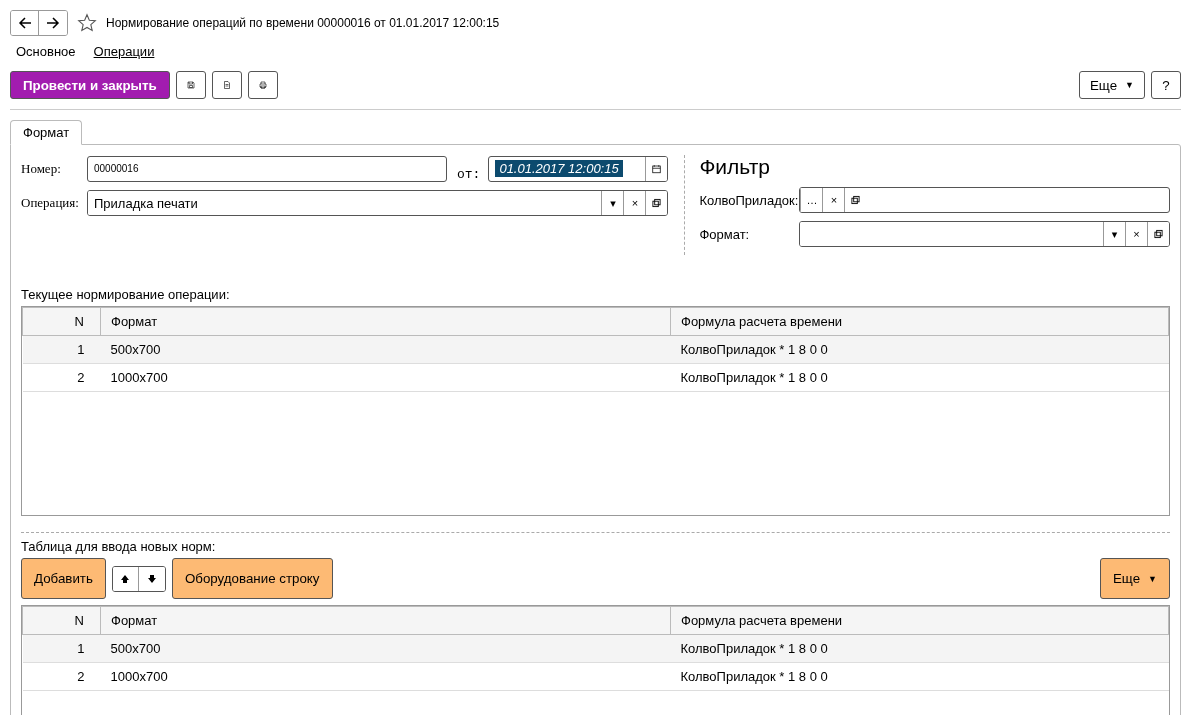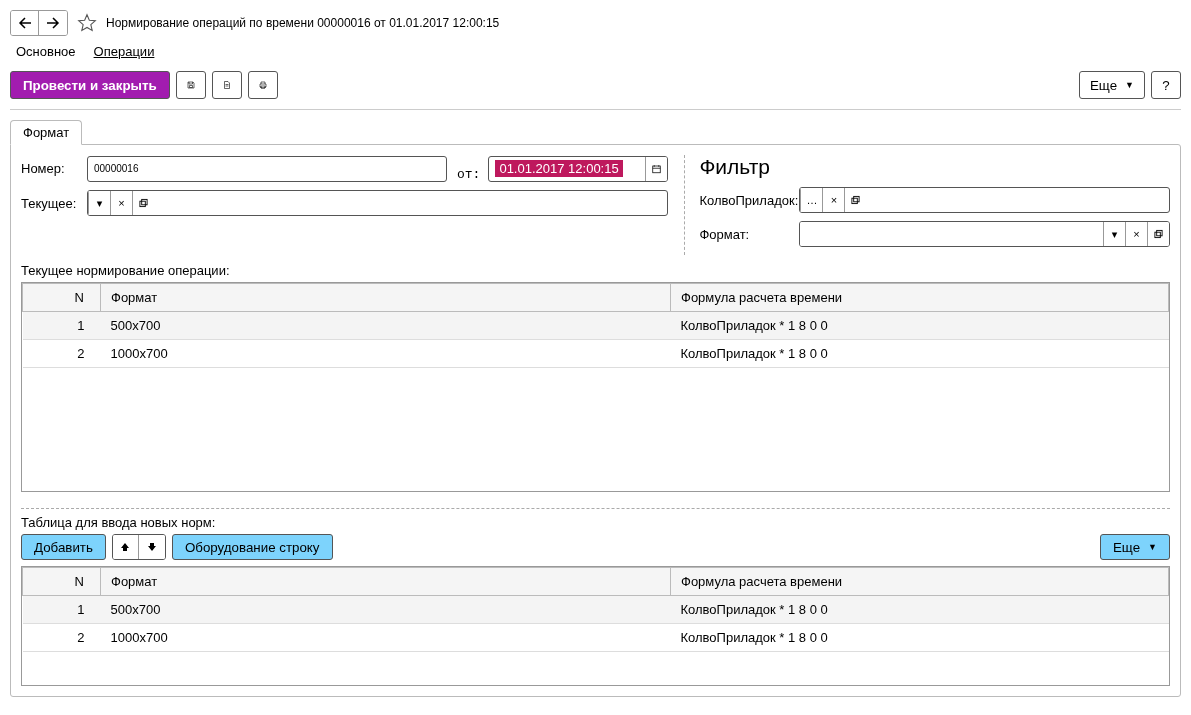--- a/index.html
+++ b/index.html
@@ -23,45 +23,45 @@
   .spacer { flex: 1; }
   .more-btn { display: inline-flex; align-items: center; gap: 8px; }
   .dropdown-arrow { font-size: 9px; }
   .tab-container { border: 1px solid #bbb; border-radius: 0 3px 3px 3px; position: relative; padding: 10px; }
   .doc-tabs { display: flex; margin-bottom: -1px; }
   .doc-tab { border: 1px solid #bbb; border-bottom: 1px solid #fff; padding: 4px 12px; background: #fff; border-radius: 4px 4px 0 0; position: relative; z-index: 2; cursor: pointer; }
   .form-grid { display: flex; gap: 16px; }
   .form-col-left { flex: 0 0 640px; }
   .form-col-right { flex: 1; border-left: 1px dashed #aaa; padding-left: 14px; }
   .form-row { display: flex; align-items: center; margin-bottom: 8px; }
-  .form-label { width: 66px; }
+  .form-label { width: 66px; font-family: Liberation Serif, serif; }
   .form-label-wide { width: 100px; }
   .input-group { display: flex; flex: 1; border: 1px solid #555; border-radius: 3px; overflow: hidden; height: 26px; }
   .input-field { flex: 1; border: none; padding: 2px 6px; outline: none; font-size: 13px; font-family: inherit; }
   .input-btn { width: 22px; border: none; border-left: 1px solid #999; background: #fff; display: flex; align-items: center; justify-content: center; cursor: pointer; font-size: 11px; }
-  .date-highlight { background: #be185d; color: #fff; padding: 1px 4px; }
+  .date-highlight { background: #0c4a6e; color: #fff; padding: 1px 4px; font-style: italic; }
   .input-simple { border: 1px solid #555; border-radius: 3px; padding: 2px 6px; height: 26px; flex: 1; outline: none; font-size: 10px; font-family: inherit; }
   .date-label { margin: 12px 8px 0 10px; font-family: Liberation Mono, monospace; }
   .filter-title { font-size: 21px; margin-bottom: 8px; }
-  .section-label { margin: 8px 0 4px 0; }
+  .section-label { margin: 32px 0 4px 0; }
   .table { width: 100%; border: 1px solid #999; border-collapse: collapse; }
   .table th { background: #f5f5f5; border: 1px solid #bbb; padding: 6px 10px; text-align: left; font-weight: normal; }
   .table td { border-bottom: 1px solid #ddd; padding: 6px 10px; }
   .table .col-n { width: 78px; text-align: right; padding-right: 16px; }
   .table .col-format { width: 570px; }
   .table tbody tr:first-child td { background: #f4f4f4; }
   .table-container { border: 1px solid #999; height: 210px; overflow: auto; }
   .table-container .table { border: none; }
   .table-container-short { height: 120px; }
   .divider-dashed { border: none; border-top: 1px dashed #aaa; margin: 16px 0 6px 0; }
   .sub-toolbar { display: flex; align-items: center; gap: 6px; margin-bottom: 6px; }
   .arrow-btns { display: flex; border: 1px solid #555; border-radius: 3px; overflow: hidden; height: 26px; }
   .arrow-btn { width: 26px; border: none; background: #fff; display: flex; align-items: center; justify-content: center; cursor: pointer; }
   .arrow-btn:first-child { border-right: 1px solid #999; }
-  .btn-small { border: 1px solid #555; background: #7dd3fc; padding: 3px 12px; height: 26px; border-radius: 3px; cursor: pointer; display: inline-flex; align-items: center; }
+  .btn-small { border: 1px solid #555; background: #fdba74; padding: 3px 12px; height: 41px; border-radius: 3px; cursor: pointer; display: inline-flex; align-items: center; }
 </style>
 </head>
 <body>
 
 <div class="top-row">
   <div class="nav-btns">
     <button class="nav-btn">
       <svg width="14" height="12" viewBox="0 0 14 12">
           <path d="M7 1 L2 6 L7 11 M2 6 H13" stroke="#000" stroke-width="1.5" fill="none"></path>
         </svg>
@@ -128,22 +128,23 @@
           </div>
           <button class="input-btn">
             <svg width="12" height="12" viewBox="0 0 12 12">
                 <rect x="1" y="2" width="10" height="9" fill="none" stroke="#000"></rect>
                 <path d="M1 5 H11 M3 1 V3 M9 1 V3" stroke="#000"></path>
               </svg>
           </button>
         </div>
       </div>
       <div class="form-row">
-        <span class="form-label">Текущее:</span>
+        <span class="form-label">Операция:</span>
         <div class="input-group">
+          <input class="input-field" value="Приладка печати" style="">
           <button class="input-btn">
               <span>▾</span>
             </button>
           <button class="input-btn">
               <span>×</span>
             </button>
           <button class="input-btn">
             <svg width="10" height="10" viewBox="0 0 10 10">
                 <rect x="1" y="3" width="6" height="6" fill="none" stroke="#000"></rect>
                 <rect x="3" y="1" width="6" height="6" fill="none" stroke="#000"></rect>

